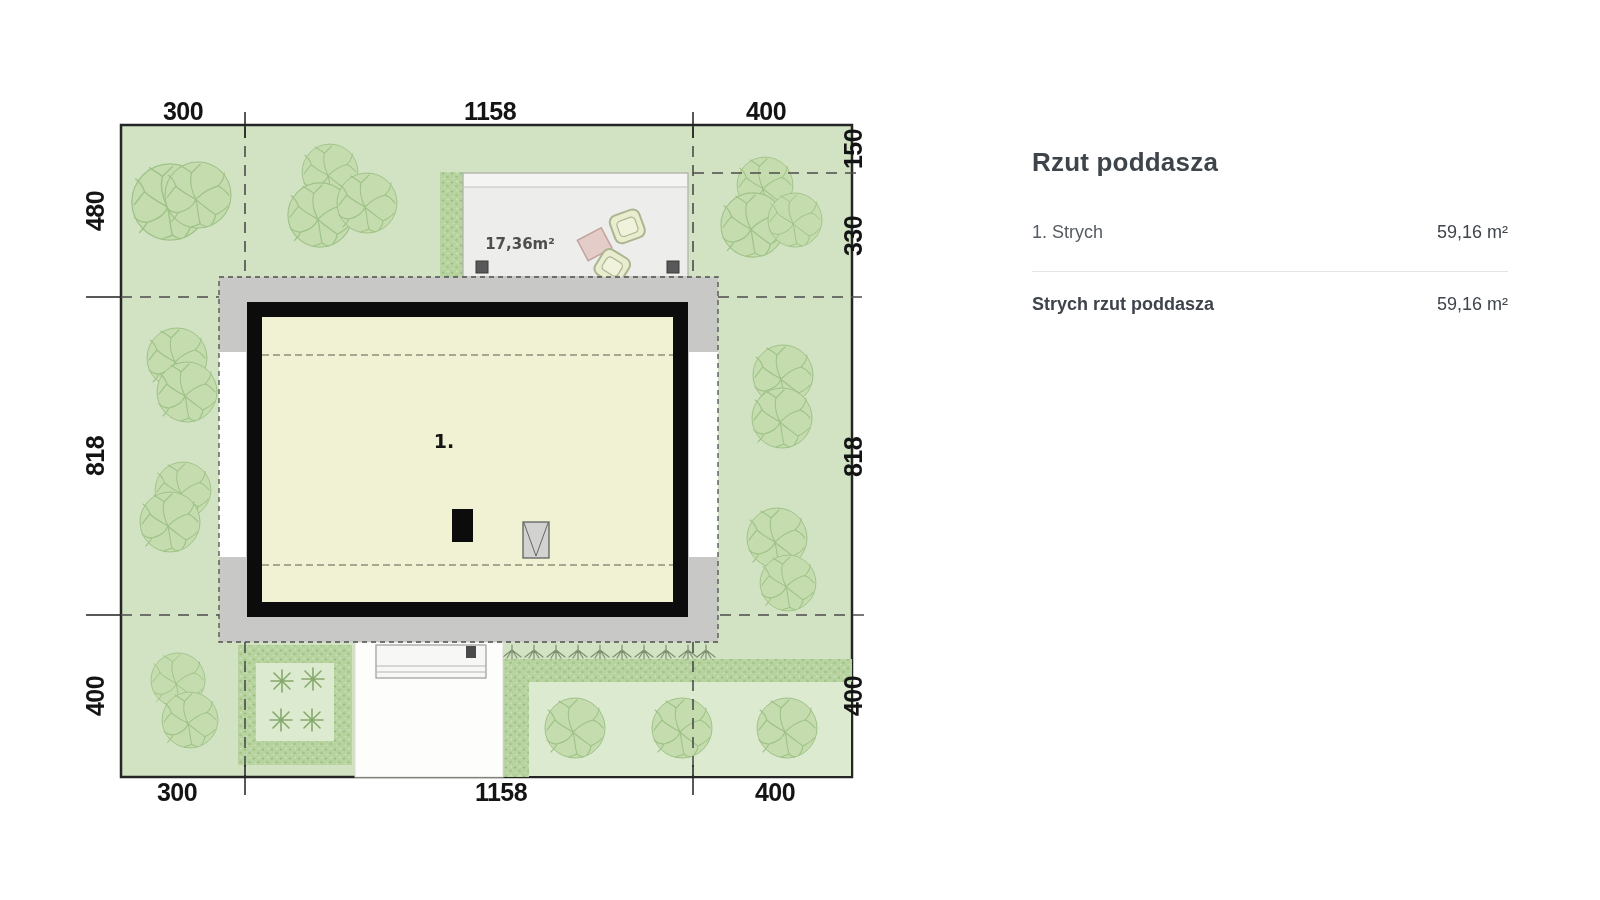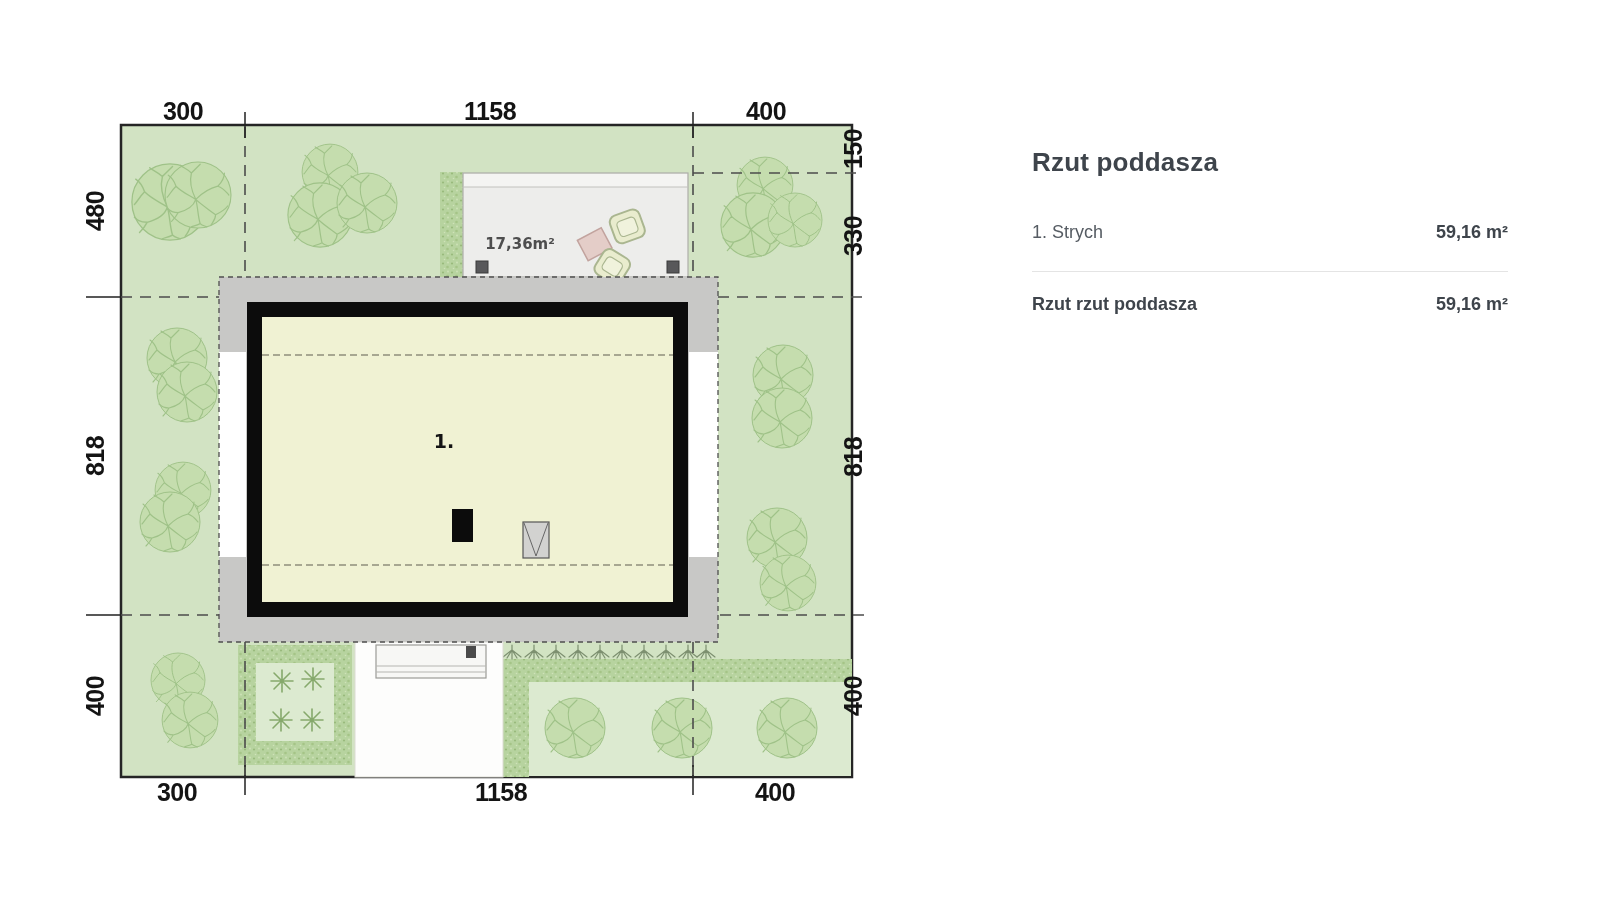--- a/index.html
+++ b/index.html
@@ -40,21 +40,21 @@
   .room-num{font-family:"DejaVu Sans",sans-serif;font-weight:bold;font-size:19px;fill:#141414;}
   .area-lbl{font-family:"DejaVu Sans",sans-serif;font-weight:bold;font-size:15px;fill:#4e4e4e;}
   
   #panel{position:absolute;left:986px;top:0;width:476px;height:340px;color:var(--panel_text);margin-left:46px;}
   .panel-title{position:absolute;left:0;top:148px;font-size:26px;line-height:28px;
                font-weight:bold;color:var(--panel_title);letter-spacing:.2px;}
   .area-row{position:absolute;left:0;width:476px;display:flex;justify-content:space-between;
             align-items:baseline;font-size:18px;line-height:22px;}
   .row-1{top:221px;}
   .row-total{top:293px;font-weight:bold;color:var(--panel_title);}
-  .area-value{font-weight:bold;color:var(--panel_title);}
+  .area-value{font-weight:normal;color:var(--panel_title);}
   .divider{position:absolute;left:0;top:271px;width:476px;height:0;
            border-top:1px solid var(--divider);}
 </style>
 </head>
 <body>
 
 <div id="stage">
 
   <svg id="plan-svg" width="910" height="860" viewBox="0 0 910 860">
     <defs>
@@ -197,18 +197,18 @@
   </svg>
 
   <div id="panel">
     <div class="panel-title">Rzut poddasza</div>
     <div class="area-row row-1">
       <span>1. Strych</span>
       <span class="area-value">59,16 m²</span>
     </div>
     <div class="divider"></div>
     <div class="area-row row-total">
-      <span>Rzut rzut poddasza</span>
+      <span>Strych rzut poddasza</span>
       <span class="area-value">59,16 m²</span>
     </div>
   </div>
 
 </div>
 
 </body></html>

